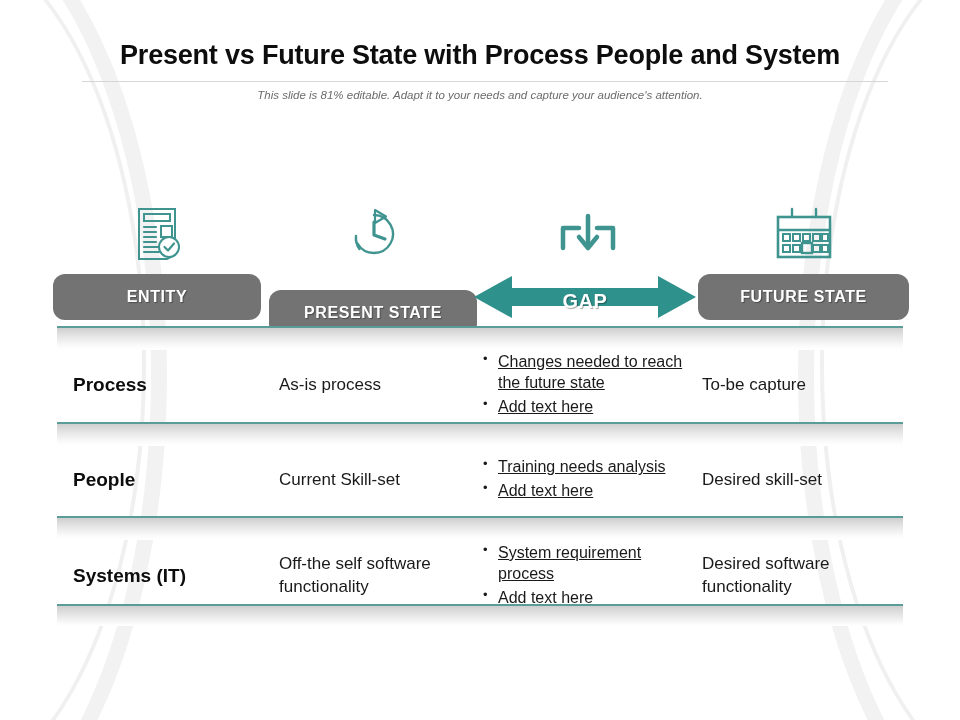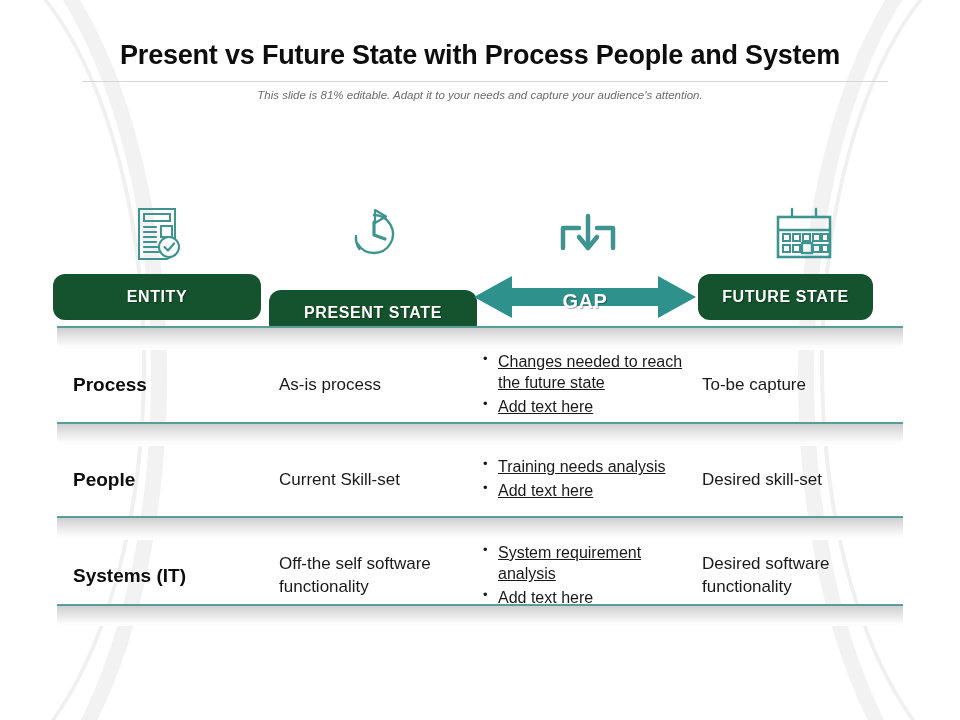--- a/index.html
+++ b/index.html
@@ -120,34 +120,34 @@
     position: absolute;
     left: 0;
     top: 274px;
     width: 960px;
     height: 48px;
   }
   .pill {
     position: absolute;
     top: 0;
     height: 46px;
-    background: #14532d;
+    background: #737373;
     border-radius: 12px;
     display: flex;
     align-items: center;
     justify-content: center;
     color: #ffffff;
     font-size: 16px;
     font-weight: bold;
     letter-spacing: 0.6px;
     text-shadow: 1px 1px 1px rgba(0,0,0,0.35);
   }
   .pill-entity  { left: 53px;  width: 208px; }
   .pill-present { left: 269px; width: 208px; margin-top: 16px; }
-  .pill-future  { left: 698px; width: 175px; }
+  .pill-future  { left: 698px; width: 211px; }
 
   .gap-arrow {
     position: absolute;
     left: 474px;
     top: 0;
     width: 222px;
     height: 46px;
   }
   .gap-label {
     position: absolute;
@@ -395,21 +395,21 @@
     <div class="band-strip"></div>
     <div class="band-body">
       <div class="cell cell-entity">
         <div class="entity-name">Systems (IT)</div>
       </div>
       <div class="cell cell-present">
         <div class="cell-text">Off-the self software functionality</div>
       </div>
       <div class="cell cell-gap">
         <ul class="bullets">
-          <li>System requirement analysis</li>
+          <li>System requirement process</li>
           <li>Add text here</li>
         </ul>
       </div>
       <div class="cell cell-future">
         <div class="cell-text">Desired software functionality</div>
       </div>
     </div>
   </div>
 
   <div class="band-closer"></div>

